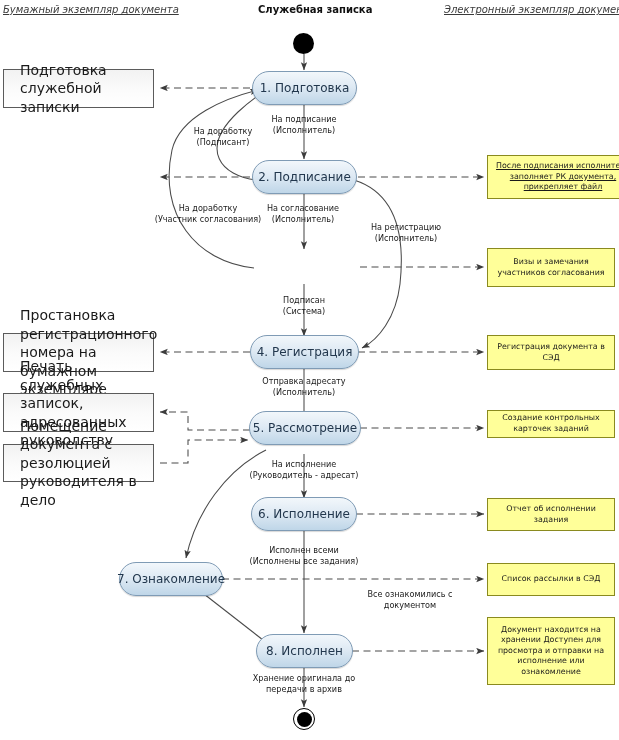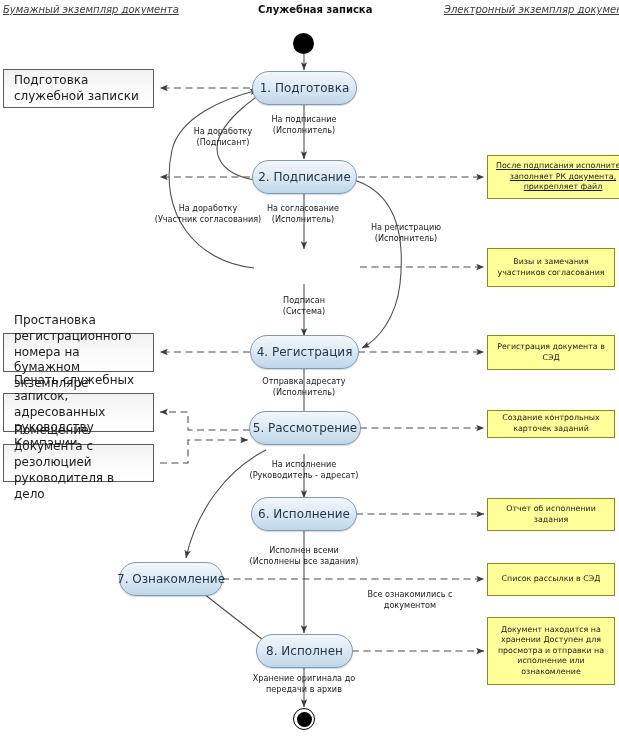--- a/index.html
+++ b/index.html
@@ -15,22 +15,22 @@
   .hdr{position:absolute;font-size:10px;white-space:nowrap;}
   .hdr.ital{font-style:italic;color:#3a3a3a;text-decoration:underline;}
   .hdr.bold{font-weight:bold;color:#111;}
 
   
   .pbox{
     position:absolute;box-sizing:border-box;
     border:1px solid #5b5b5b;
     background:linear-gradient(180deg,#f2f2f2 0%,#fbfbfb 55%,#ffffff 100%);
     display:flex;align-items:center;
-    padding:3px 10px;
-    font-size:12px;line-height:1.32;color:#1a1a1a;
+    padding:3px 16px;
+    font-size:14px;line-height:1.32;color:#1a1a1a;
   }
 
   
   .ybox{
     position:absolute;box-sizing:border-box;
     border:1px solid #8a8a1f;
     background:#ffff99;
     display:flex;align-items:center;justify-content:center;
     text-align:center;padding:3px 5px;
     font-size:7.9px;line-height:1.34;color:#1a1a1a;

